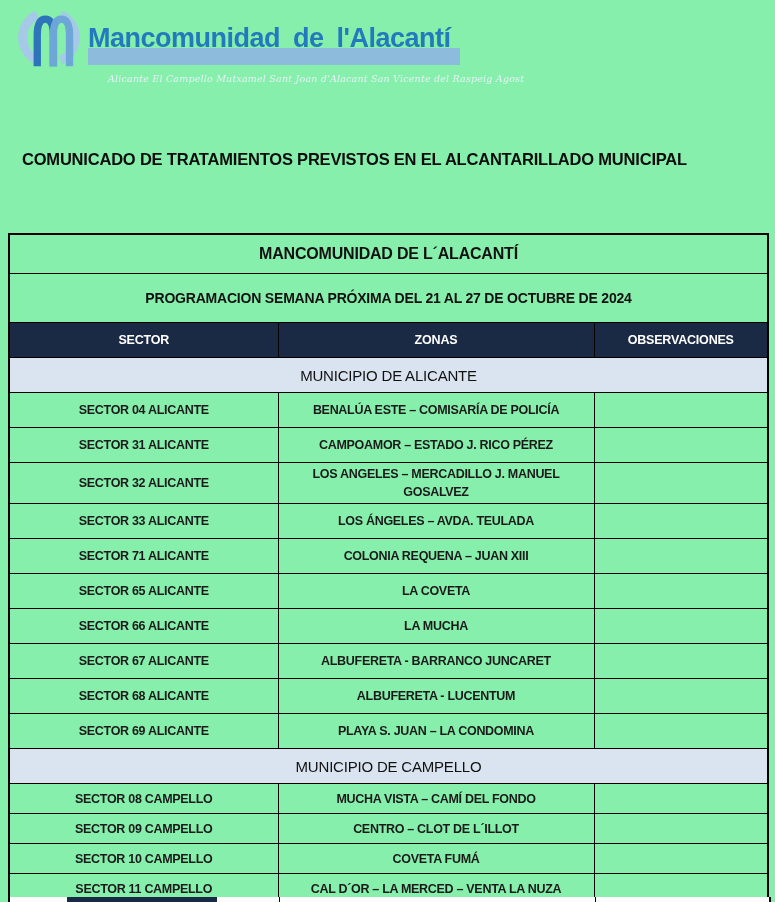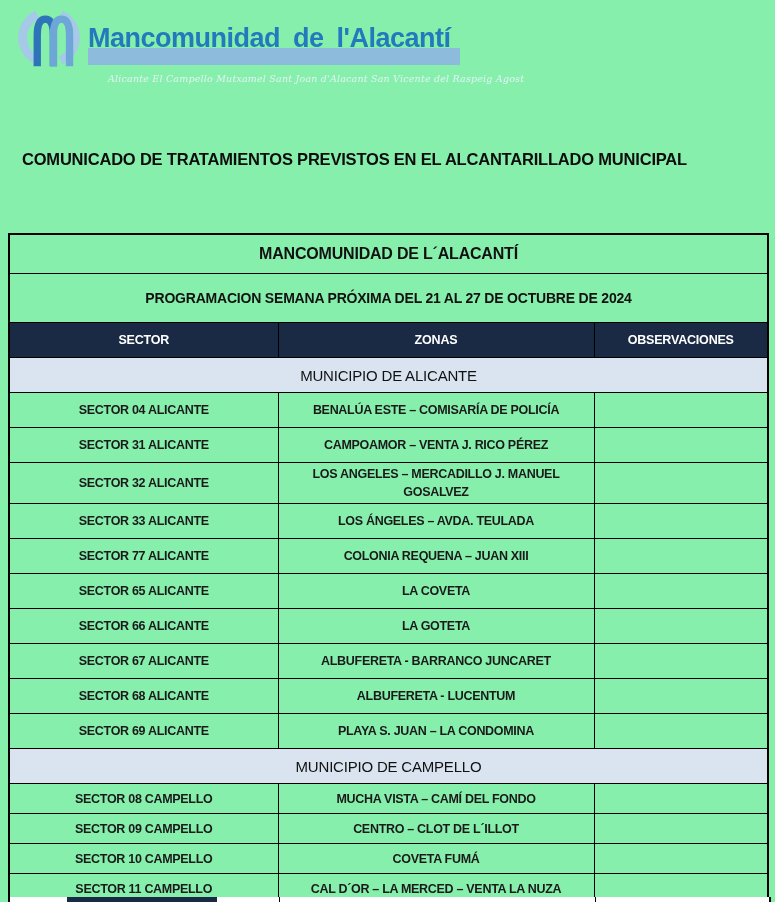--- a/index.html
+++ b/index.html
@@ -114,46 +114,46 @@
           <tr class="section-row">
             <td colspan="3">MUNICIPIO DE ALICANTE</td>
           </tr>
           <tr class="data-row sec-0">
             <td>SECTOR 04 ALICANTE</td>
             <td>BENALÚA ESTE – COMISARÍA DE POLICÍA</td>
             <td></td>
           </tr>
           <tr class="data-row sec-0">
             <td>SECTOR 31 ALICANTE</td>
-            <td>CAMPOAMOR – VENTA J. RICO PÉREZ</td>
+            <td>CAMPOAMOR – ESTADO J. RICO PÉREZ</td>
             <td></td>
           </tr>
           <tr class="data-row sec-0">
             <td>SECTOR 32 ALICANTE</td>
             <td>LOS ANGELES – MERCADILLO J. MANUEL GOSALVEZ</td>
             <td></td>
           </tr>
           <tr class="data-row sec-0">
             <td>SECTOR 33 ALICANTE</td>
             <td>LOS ÁNGELES – AVDA. TEULADA</td>
             <td></td>
           </tr>
           <tr class="data-row sec-0">
-            <td>SECTOR 77 ALICANTE</td>
+            <td>SECTOR 71 ALICANTE</td>
             <td>COLONIA REQUENA – JUAN XIII</td>
             <td></td>
           </tr>
           <tr class="data-row sec-0">
             <td>SECTOR 65 ALICANTE</td>
             <td>LA COVETA</td>
             <td></td>
           </tr>
           <tr class="data-row sec-0">
             <td>SECTOR 66 ALICANTE</td>
-            <td>LA GOTETA</td>
+            <td>LA MUCHA</td>
             <td></td>
           </tr>
           <tr class="data-row sec-0">
             <td>SECTOR 67 ALICANTE</td>
             <td>ALBUFERETA - BARRANCO JUNCARET</td>
             <td></td>
           </tr>
           <tr class="data-row sec-0">
             <td>SECTOR 68 ALICANTE</td>
             <td>ALBUFERETA - LUCENTUM</td>

